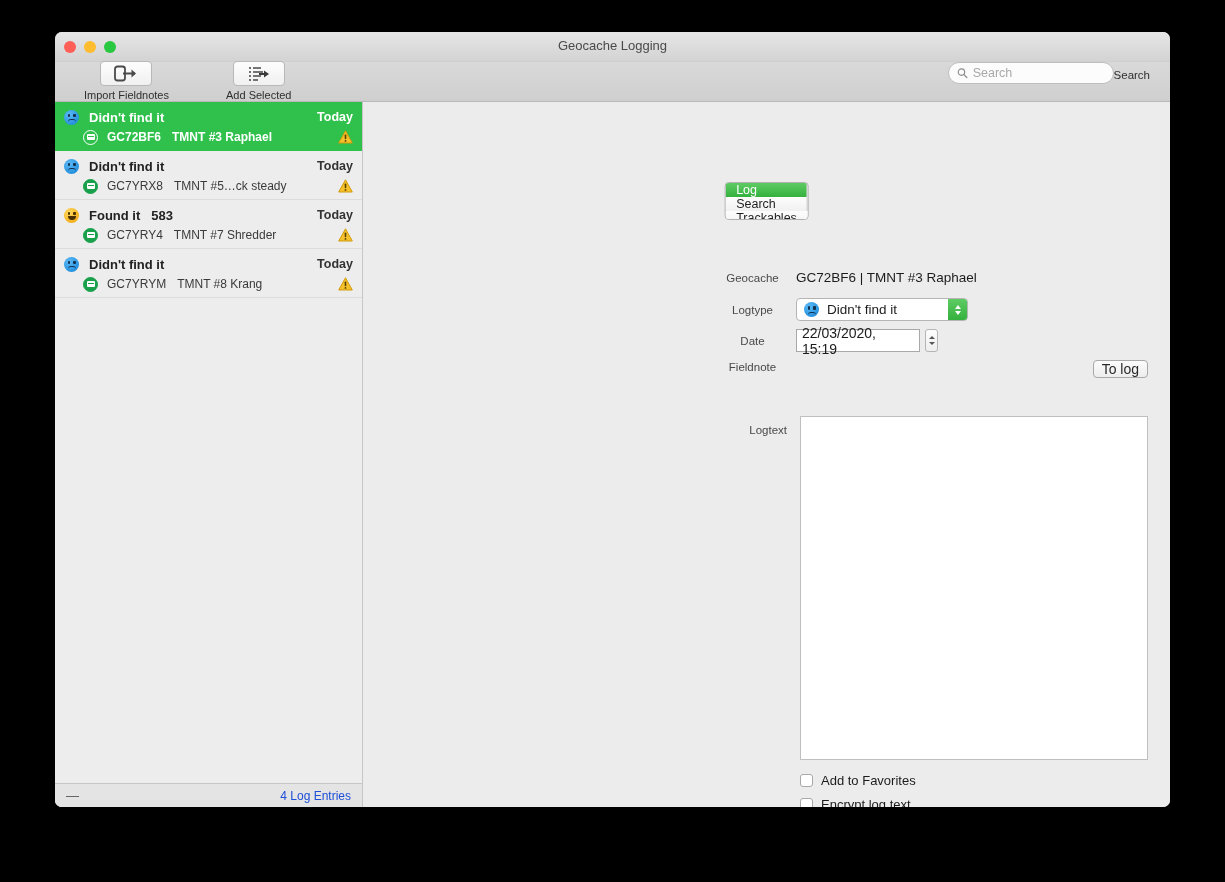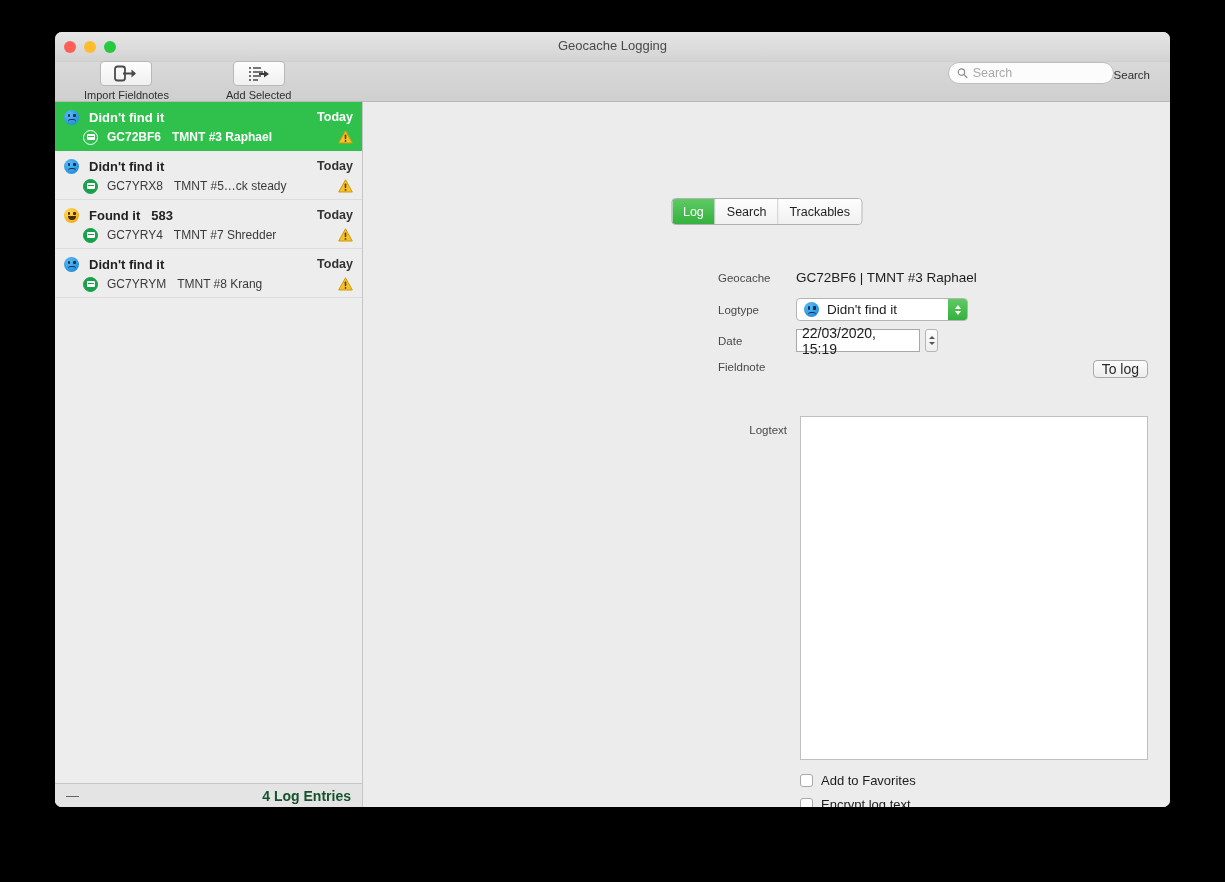--- a/index.html
+++ b/index.html
@@ -290,45 +290,45 @@
     padding: 0 11px;
   }
   #minus-btn {
     font-size: 13px;
     color: #555;
     cursor: default;
     line-height: 1;
   }
   #entry-count-label {
     margin-left: auto;
-    font-size: 14px;
-    color: #14532d;
-    font-weight: bold;
+    font-size: 12px;
+    color: #1d4ed8;
   }
 
   
   #detail {
     flex: 1;
     background: #ececec;
     position: relative;
     min-width: 0;
   }
 
   
   #tabs {
     position: absolute;
     left: 50%;
     transform: translateX(-50%);
-    top: 96px;
+    top: 80px;
     display: flex;
     border: 1px solid #b0b0b0;
     border-radius: 4px;
     overflow: hidden;
     background: #fbfbfb;
-    height: 27px;
+    height: 38px;
+    flex-direction: column;
   }
   .tab {
     padding: 0 11px;
     font-size: 12.5px;
     color: #1f1f1f;
     display: flex;
     align-items: center;
     border-right: 1px solid #c2c2c2;
     background: linear-gradient(to bottom, #fdfdfd, #f1f1f1);
     cursor: default;
@@ -342,21 +342,21 @@
 
   
   .form-row {
     position: absolute;
     display: flex;
     align-items: center;
   }
   .form-label {
     font-size: 11.5px;
     color: #494949;
-    text-align: left;
+    text-align: center;
     width: 78px;
     flex: none;
     padding-right: 9px;
   }
 
   #row-geocache { left: 355px; top: 168px; }
   #geocache-value {
     font-size: 13.5px;
     color: #1c1c1c;
   }

